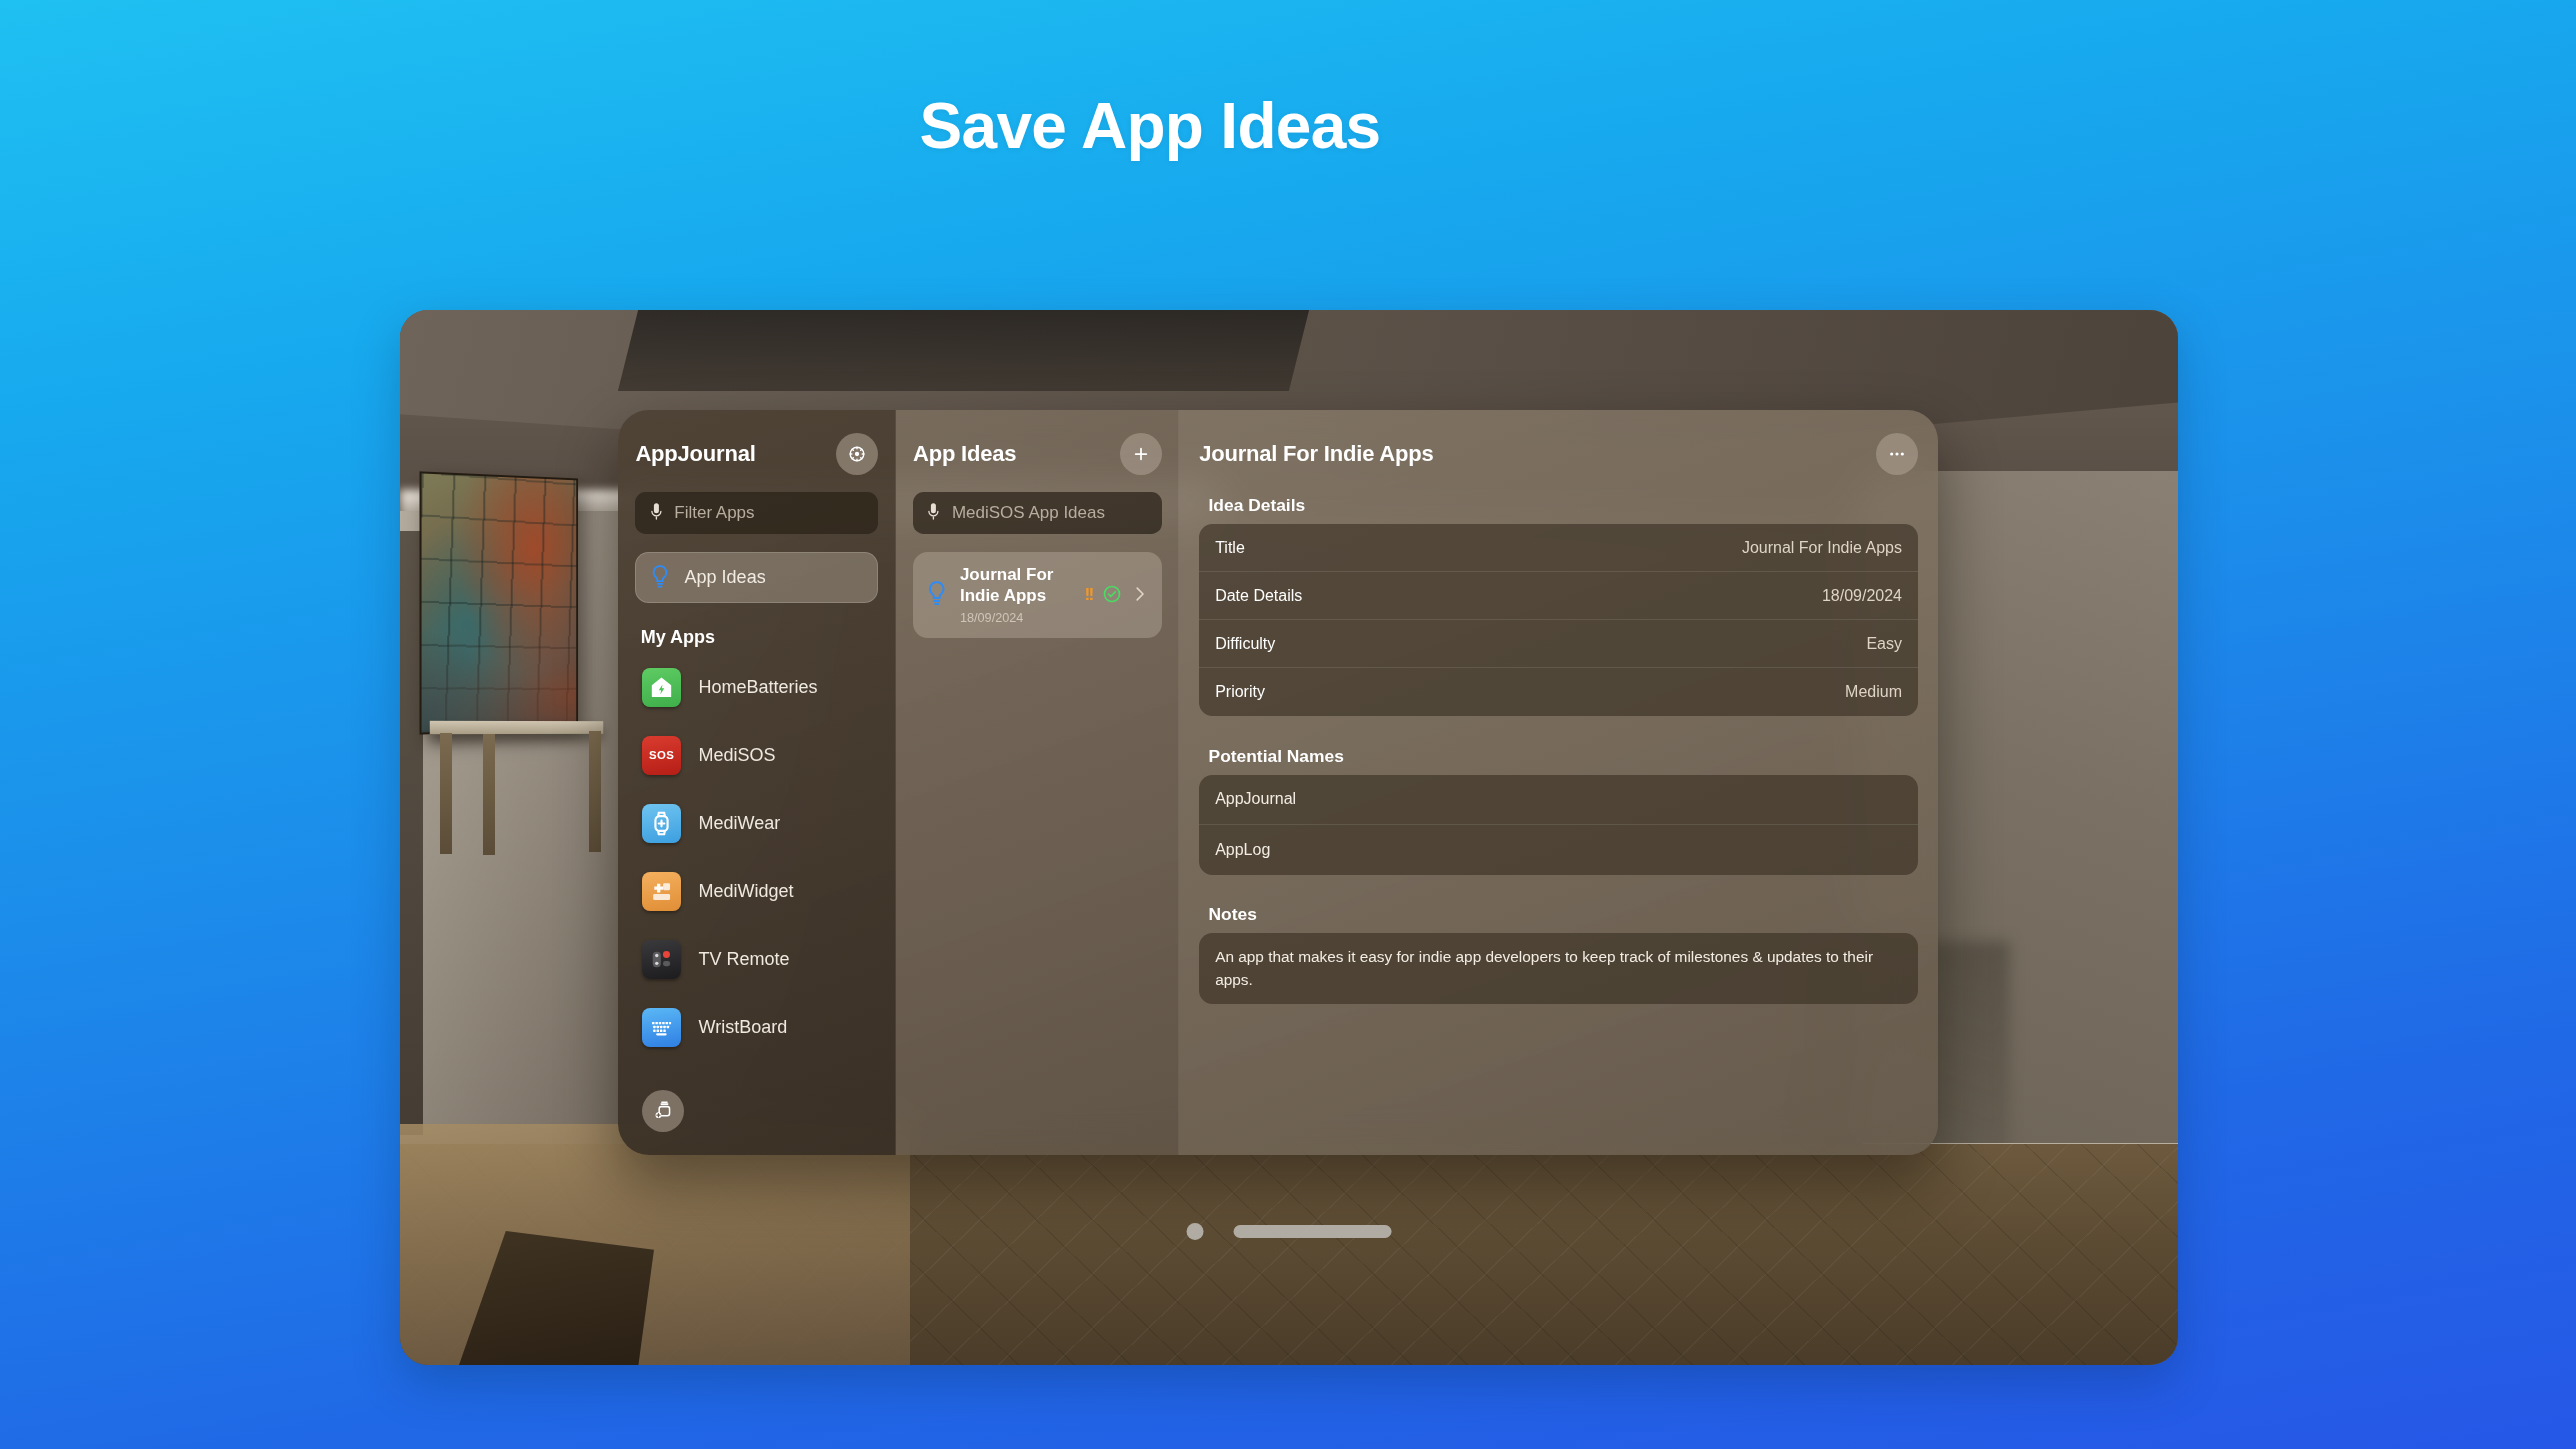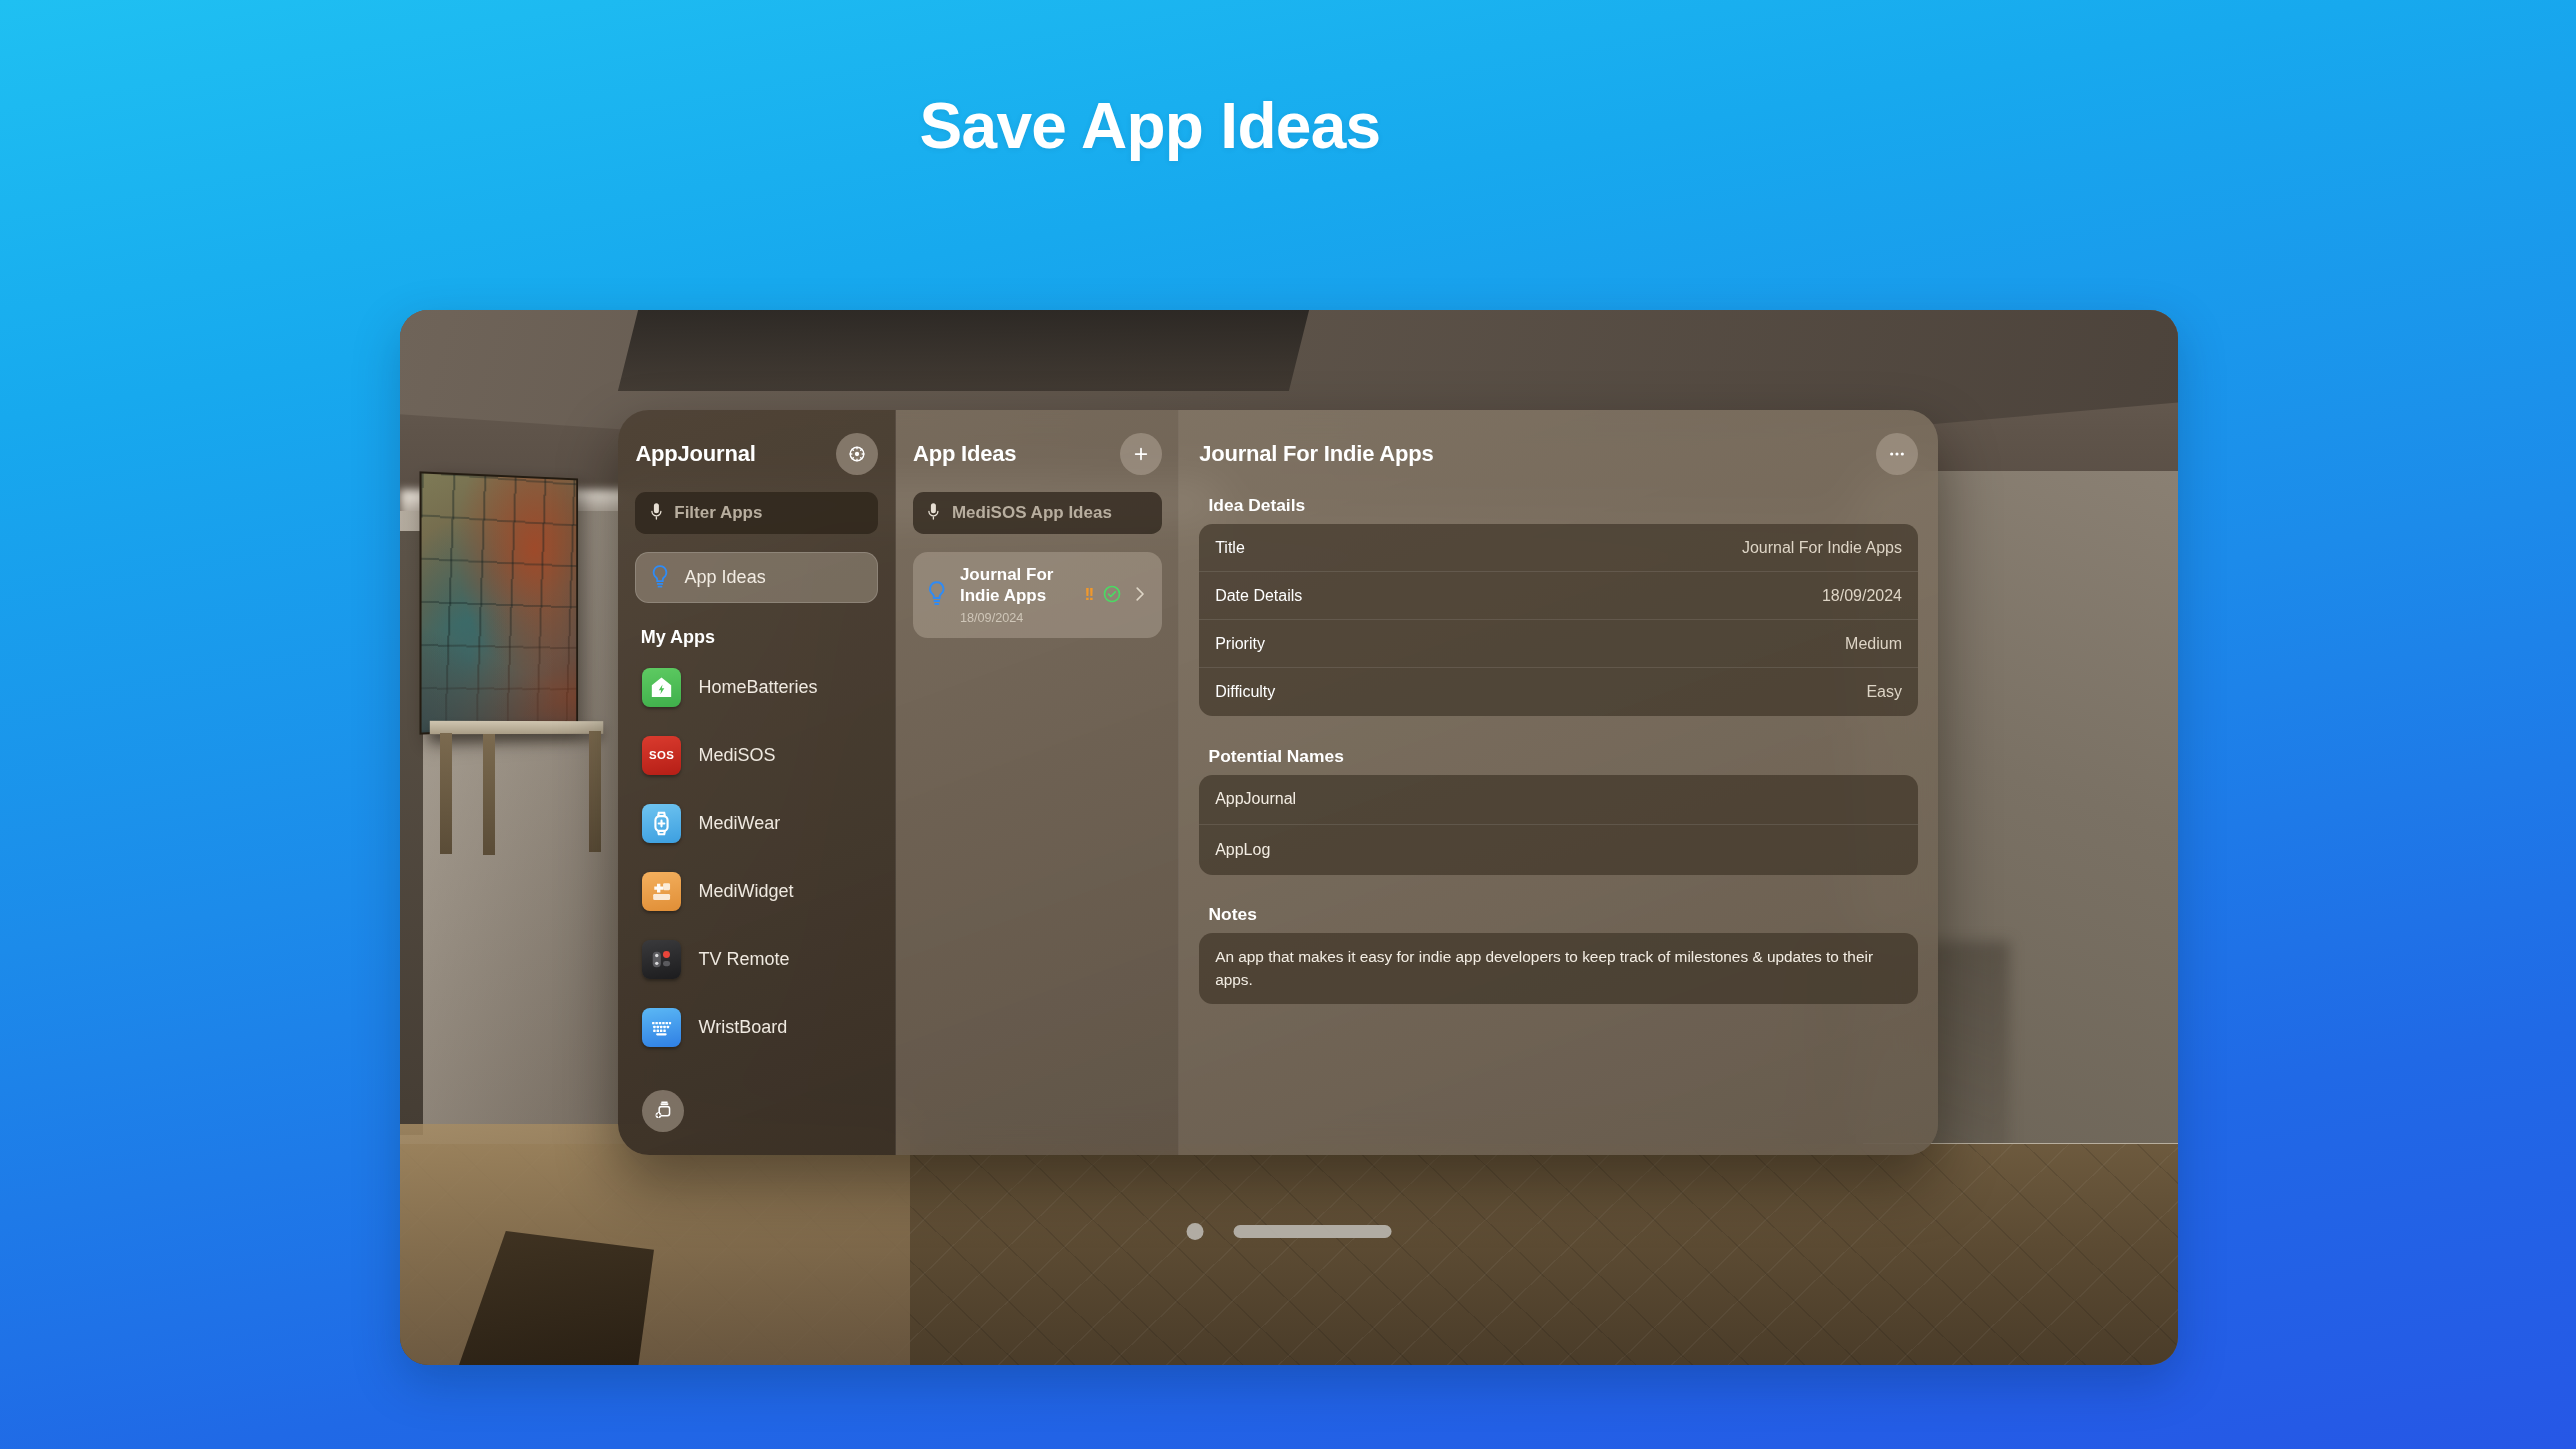--- a/index.html
+++ b/index.html
@@ -193,21 +193,20 @@
   }
   .round-btn svg { display:block; }
 
   .search-field {
     display: flex; align-items: center; gap: 10.7px;
     height: 42px;
     border-radius: 10.7px;
     background: rgba(42,33,24,.72);
     padding: 0 13.4px;
     margin-bottom: 17.4px;
-    font-weight: bold;
   }
   .search-field .ph { color: #b8ae9f; font-size: 17px; }
 
   .nav-item {
     display: flex; align-items: center; gap: 14.8px;
     height: 51px;
     border-radius: 13.4px;
     padding: 0 13.4px;
   }
   .nav-item.selected {
@@ -565,26 +564,26 @@
         <div class="group">
           <div class="kv-row">
             <span class="kv-key">Title</span>
             <span class="kv-val">Journal For Indie Apps</span>
           </div>
           <div class="kv-row">
             <span class="kv-key">Date Details</span>
             <span class="kv-val">18/09/2024</span>
           </div>
           <div class="kv-row">
+            <span class="kv-key">Difficulty</span>
+            <span class="kv-val">Easy</span>
+          </div>
+          <div class="kv-row">
             <span class="kv-key">Priority</span>
             <span class="kv-val">Medium</span>
-          </div>
-          <div class="kv-row">
-            <span class="kv-key">Difficulty</span>
-            <span class="kv-val">Easy</span>
           </div>
         </div>
 
         <div class="group-label spaced">Potential Names</div>
         <div class="group">
           <div class="name-row">
             <span>AppJournal</span>
           </div>
           <div class="name-row">
             <span>AppLog</span>

